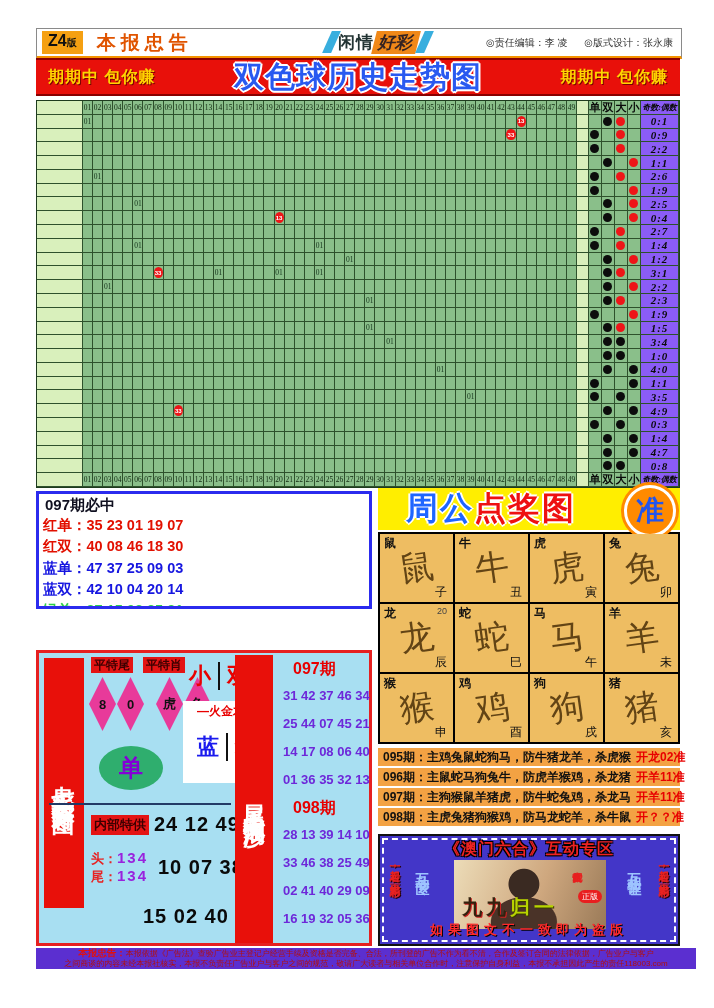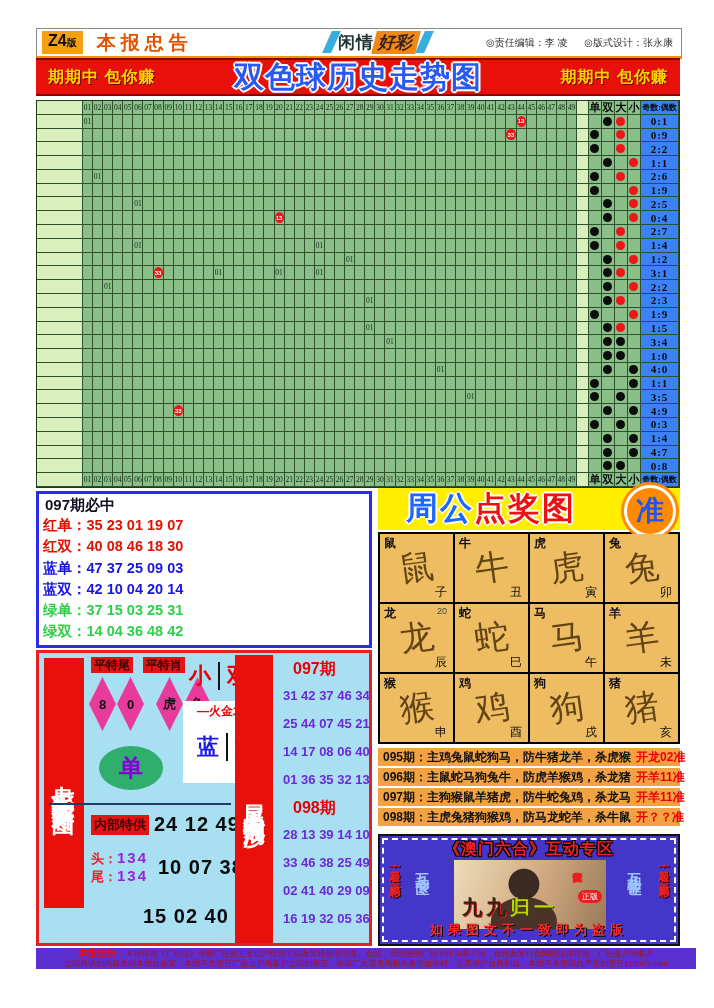--- a/index.html
+++ b/index.html
@@ -34,31 +34,31 @@
   
   .grid{left:36px;top:100px;width:644px;height:388px;display:grid;
         grid-template-columns:46px repeat(49,1fr) 12px 13px 13px 13px 13px 38px;
         grid-template-rows:repeat(28,1fr);
         background:#8abf8a;border:1px solid #1e3c1e;box-sizing:border-box;}
   .gc{border-right:1px solid #2e512c;border-bottom:1px solid #2e512c;
       display:flex;align-items:center;justify-content:center;overflow:hidden;box-sizing:border-box;}
   .gc.lab{background:repeating-linear-gradient(#d9f0bc 0 14px,#cbe8a6 14px 28px);}
   .gc.hdr{font-size:7.5px;color:#102810;font-family:"Liberation Serif","DejaVu Serif",serif;padding:0;}
   .gc.dhdr{font-weight:700;font-size:11px;color:#0a0a0a;}
-  .gc.ratio{background:#3b82f6;font-weight:700;font-size:11px;color:#0a0a0a;
-            font-family:"Liberation Serif","DejaVu Serif",serif;letter-spacing:1px;}
+  .gc.ratio{background:#8b5cf6;font-weight:700;font-size:11px;color:#0a0a0a;
+            font-family:"Liberation Serif","DejaVu Serif",serif;letter-spacing:1px;font-style:italic;}
   .gc.rhdr{font-size:8px;letter-spacing:0;}
   .m01{font-size:7.5px;color:#13321a;font-family:"Liberation Serif","DejaVu Serif",serif;}
   .ball{width:11px;height:11px;border-radius:50%;background:#ee1518;color:#fff;font-size:6px;font-weight:700;
         display:flex;align-items:center;justify-content:center;}
   .dot{width:9px;height:9px;border-radius:50%;background:#0c0c0c;}
   .dot.red{background:#ee1518;}
 
   
-  .panels{left:36px;top:491px;width:336px;height:157px;display:flex;gap:2px;}
+  .panels{left:36px;top:491px;width:336px;height:118px;display:flex;gap:2px;}
   .panel{flex:1;border:3px solid #2b2bee;background:#fff;padding:0 4px;box-sizing:border-box;overflow:hidden;}
   .panel h3{font-size:15px;font-weight:900;color:#101020;margin:2px 0 0 2px;}
   .prow{font-size:14.5px;font-weight:900;line-height:21.3px;white-space:nowrap;}
   .prow.red{color:#e21000;} .prow.blue{color:#1616e0;} .prow.green{color:#2ed04a;}
 
   
   .zg{left:378px;top:488px;width:302px;}
   .zg-titlebar{position:relative;height:42px;background:#ffee00;display:flex;align-items:center;}
   .zg-title{margin-left:28px;font-size:32px;font-weight:900;letter-spacing:2px;white-space:nowrap;
      text-shadow:-2px 0 0 #fff,2px 0 0 #fff,0 -2px 0 #fff,0 2px 0 #fff;}

